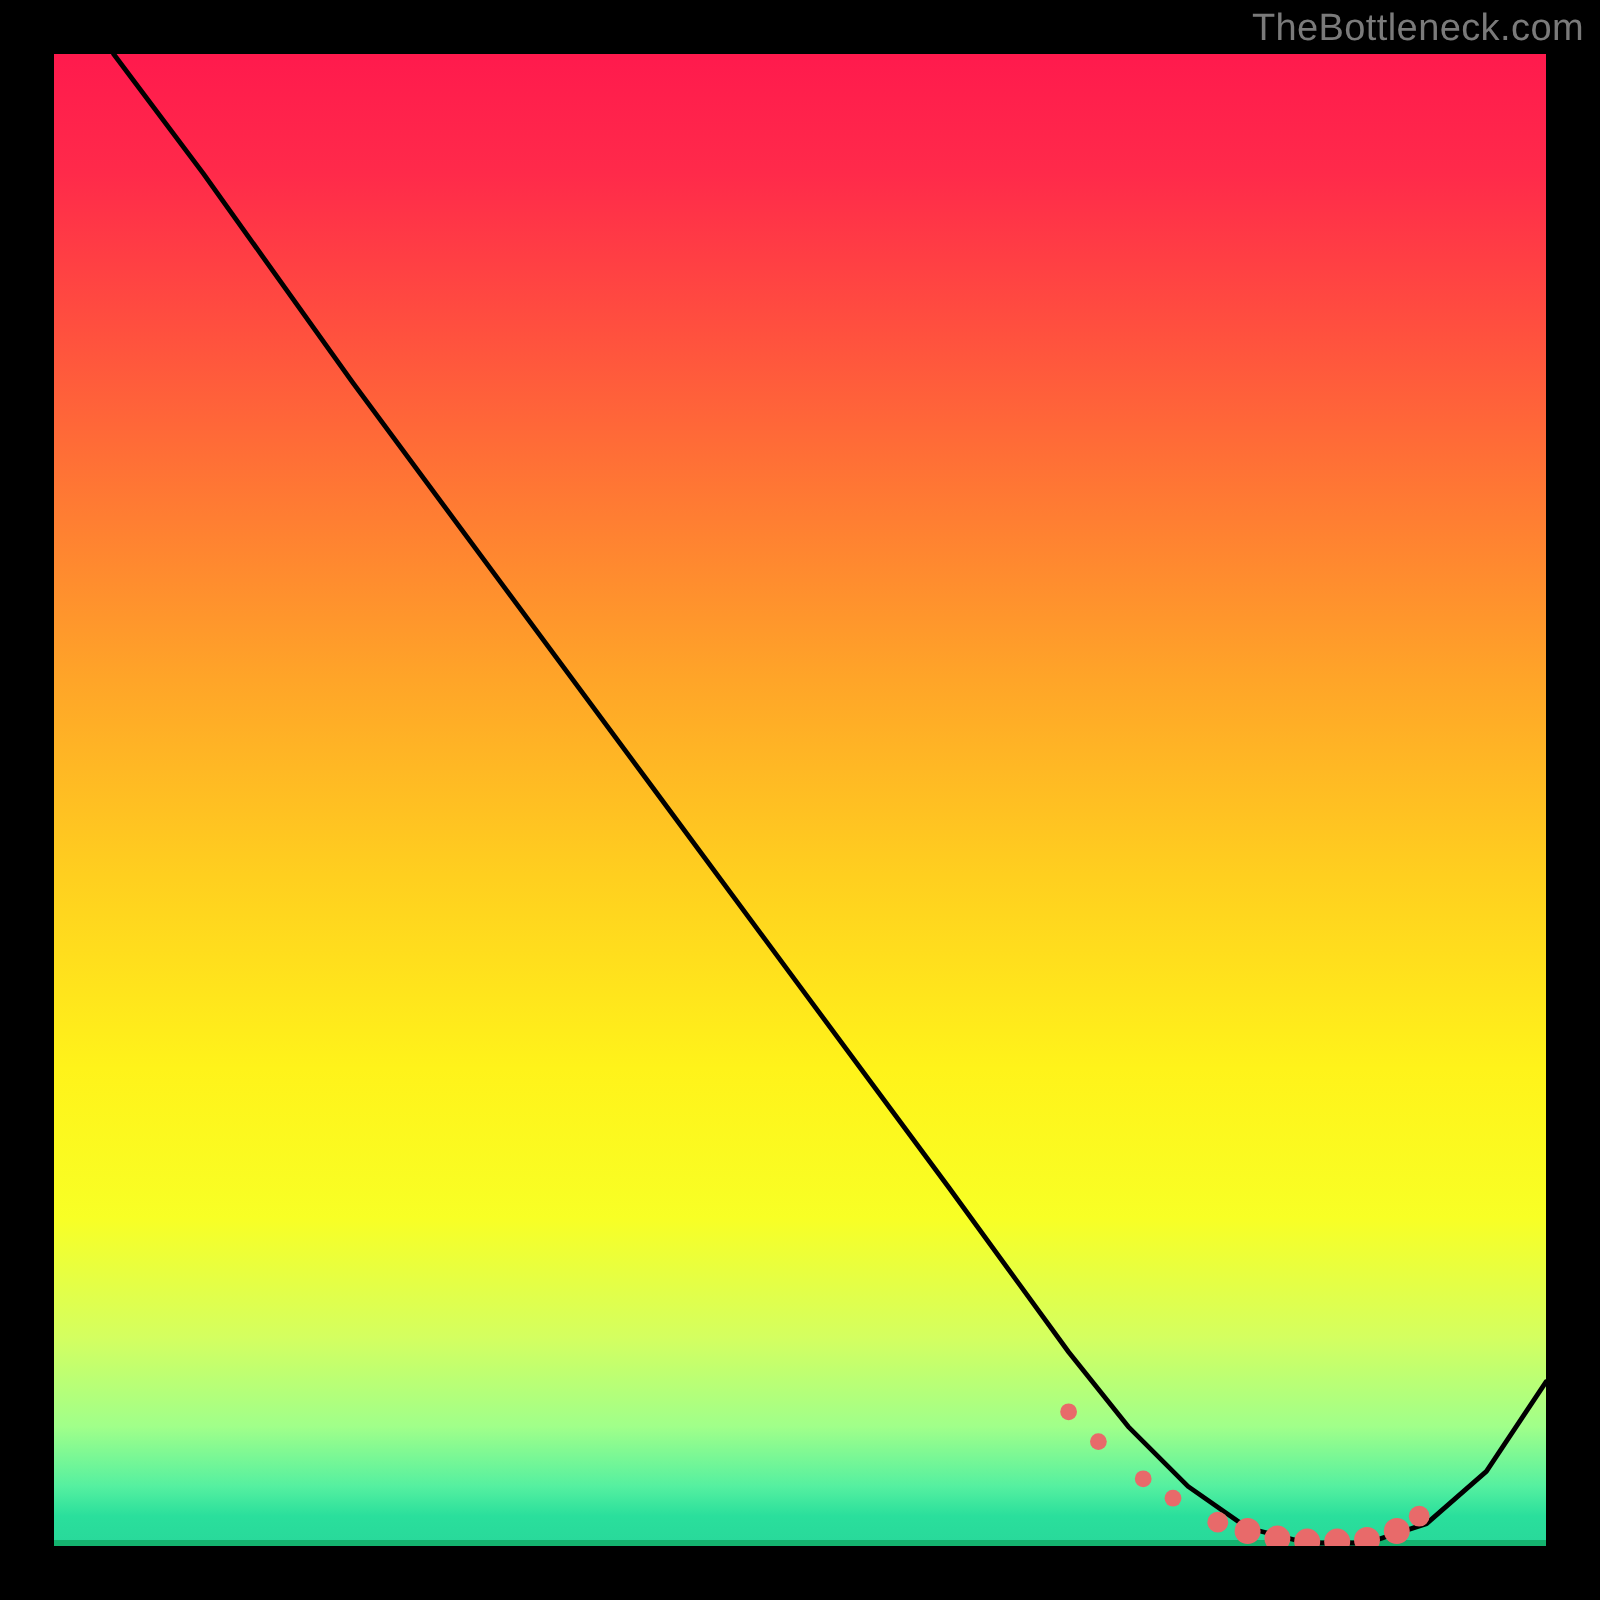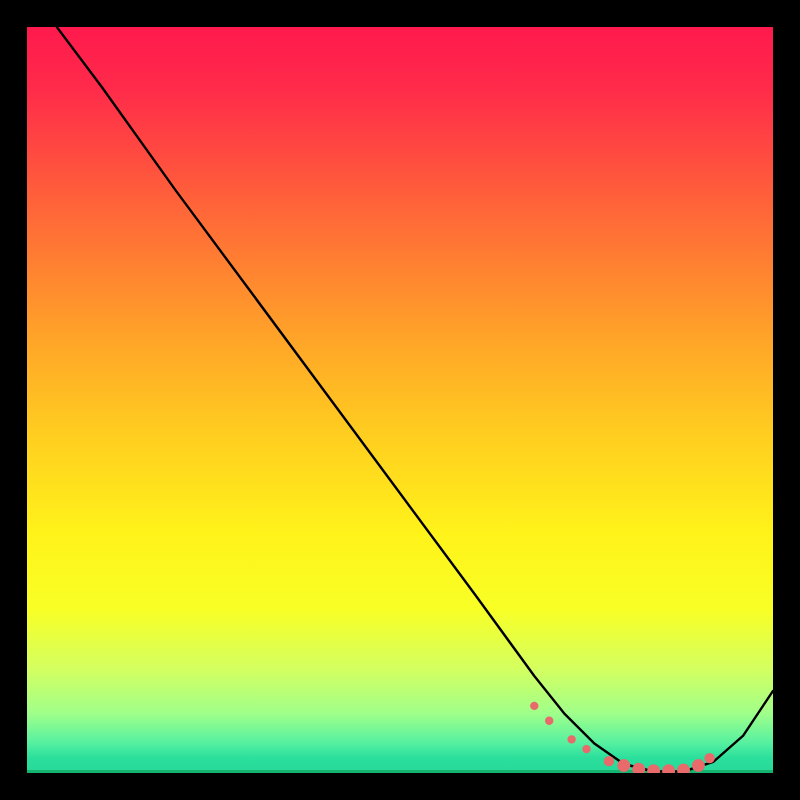--- a/index.html
+++ b/index.html
@@ -65,20 +65,21 @@
     position: absolute;
     left: 0; top: 0;
     width: 100%; height: 100%;
     overflow: visible;
   }
 </style>
 </head>
 <body>
 
 <div class="frame">
+  <div class="watermark">TheBottleneck.com</div>
 
   <div class="plot-area">
     <div class="gradient"></div>
     <div class="green-strip"></div>
 
     <svg class="curve" viewBox="0 0 746 746" preserveAspectRatio="none">
       <path id="curve-path" fill="none" stroke="#000000" stroke-width="2.4" stroke-linejoin="round" stroke-linecap="round" d="M29.8 0.0 L74.6 59.7 L149.2 164.1 L223.8 264.8 L298.4 365.5 L373.0 466.3 L447.6 567.0 L507.3 649.0 L537.1 686.3 L567.0 716.2 L596.8 737.0 L626.6 744.5 L656.5 744.5 L686.3 734.8 L716.2 708.7 L746.0 663.9"></path>
       <g id="dots">
           <circle cx="507.3" cy="678.9" r="4.2" fill="#e86a6a"></circle>
           <circle cx="522.2" cy="693.8" r="4.2" fill="#e86a6a"></circle>

